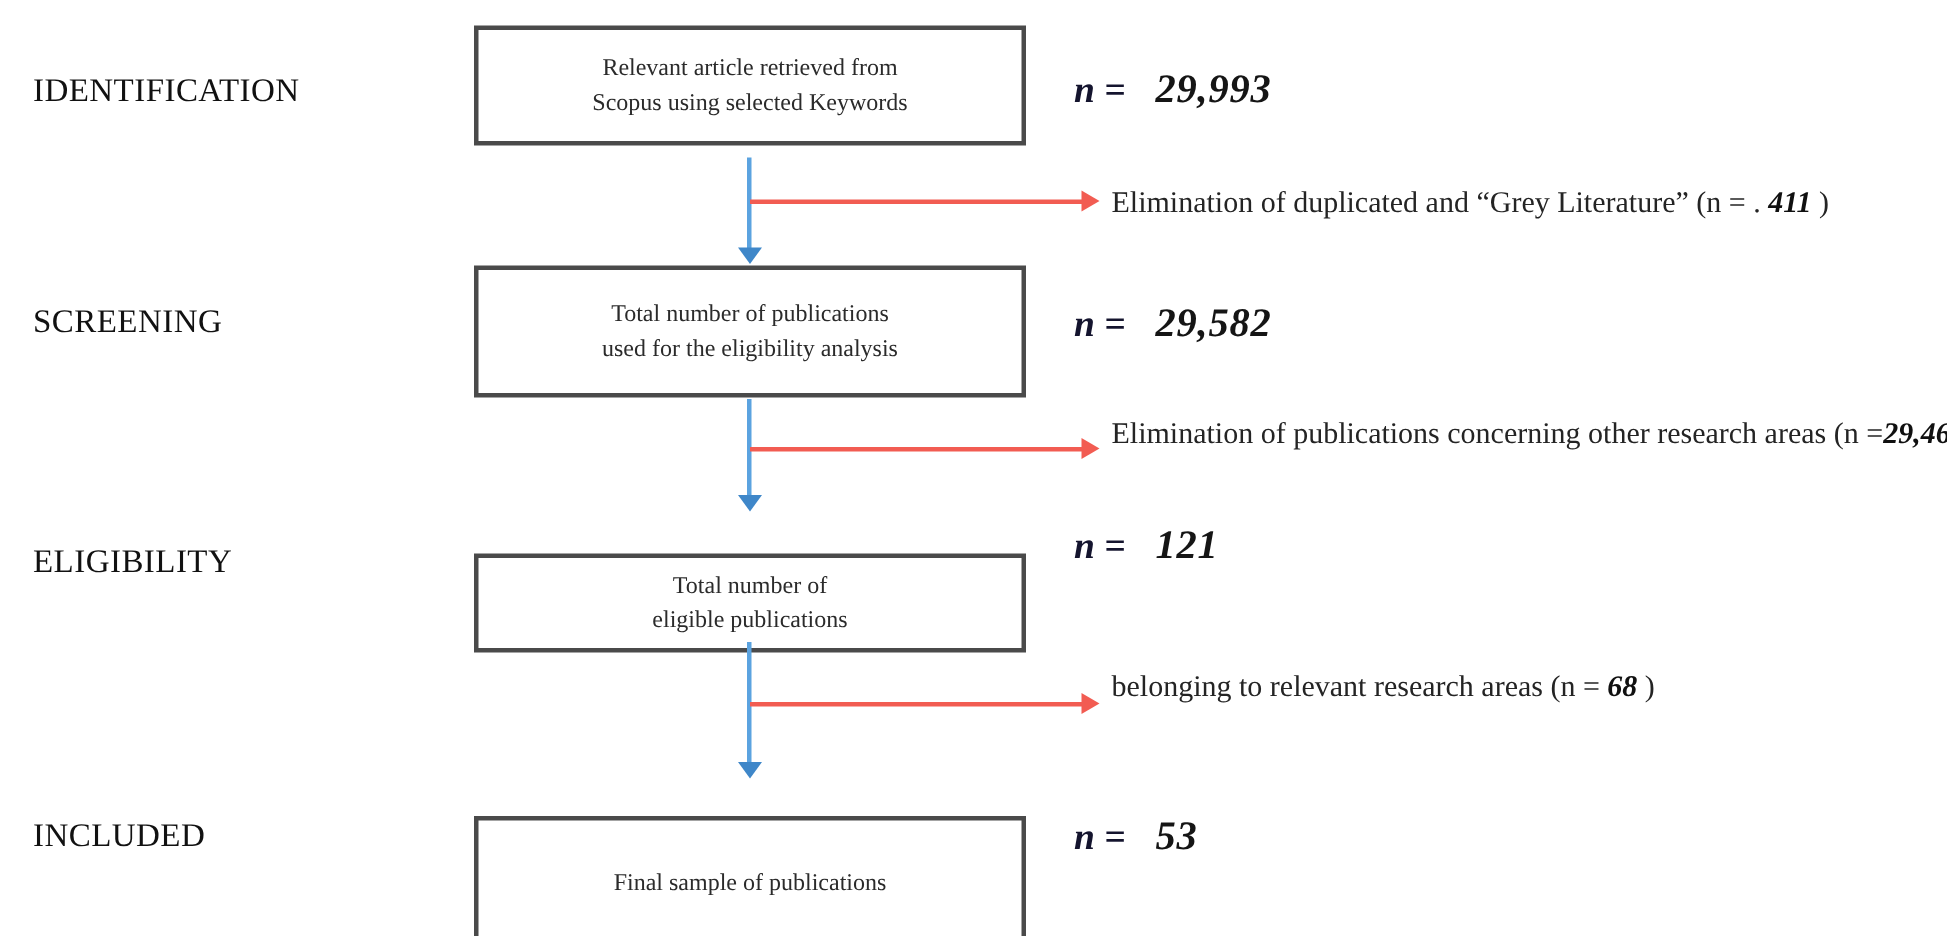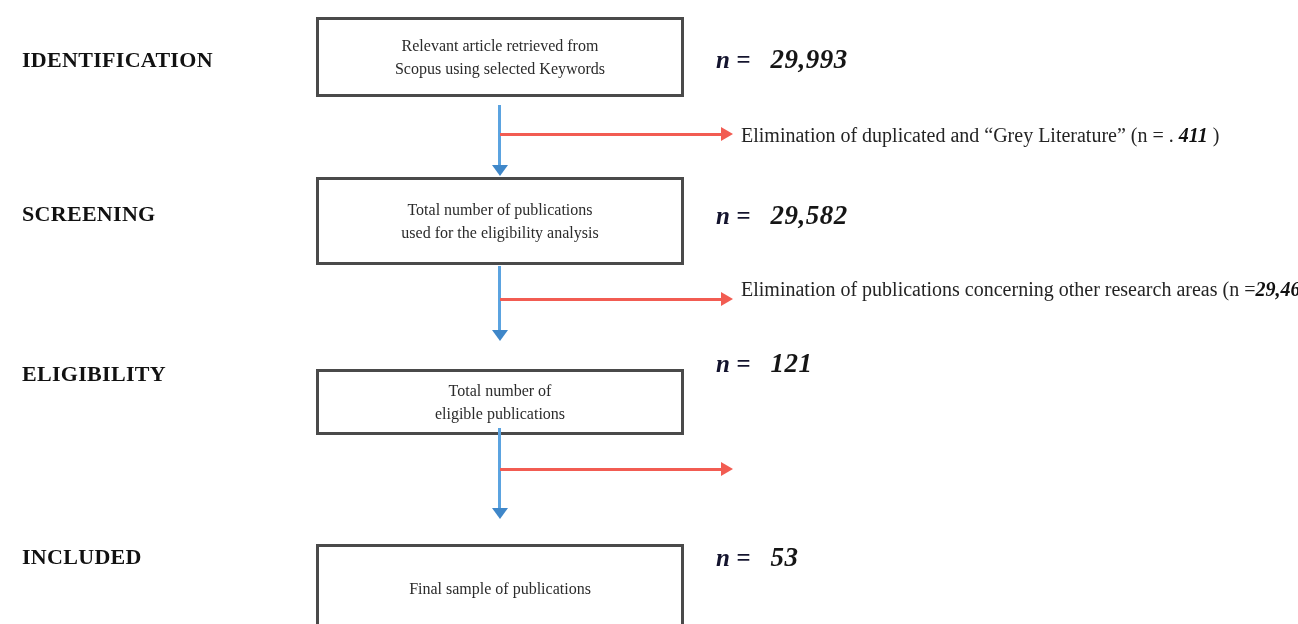--- a/index.html
+++ b/index.html
@@ -11,21 +11,21 @@
     font-family: "Liberation Serif", "DejaVu Serif", serif;
     color: var(--text, #1c1c1c);
     overflow: hidden;
   }
 
   
   .stage-label {
     position: absolute;
     left: 22px;
     font-size: 22px;
-    font-weight: bold;
+    font-weight: normal;
     letter-spacing: 0.3px;
     color: #111;
     white-space: nowrap;
   }
   .stage-identification { top: 47px; }
   .stage-screening      { top: 201px; }
   .stage-eligibility    { top: 361px; }
   .stage-included       { top: 544px; }
 
   
@@ -183,15 +183,18 @@
   <div class="hline hline-3"></div>
   <div class="harrow harrow-3"></div>
 
   <div class="elim elim-1">
     <span>Elimination of duplicated and “Grey Literature” (n = . </span><span class="elim-n">411</span><span> )</span>
   </div>
   <div class="elim elim-2">
     <span>Elimination of publications concerning other research areas (n =</span><span class="elim-n">29,461</span><span>)</span>
   </div>
   <div class="elim elim-3">
+    <div>
+      <span>belonging to relevant research areas (n = </span><span class="elim-n">68</span><span> )</span>
+    </div>
   </div>
 
 </div>
 
 </body></html>

